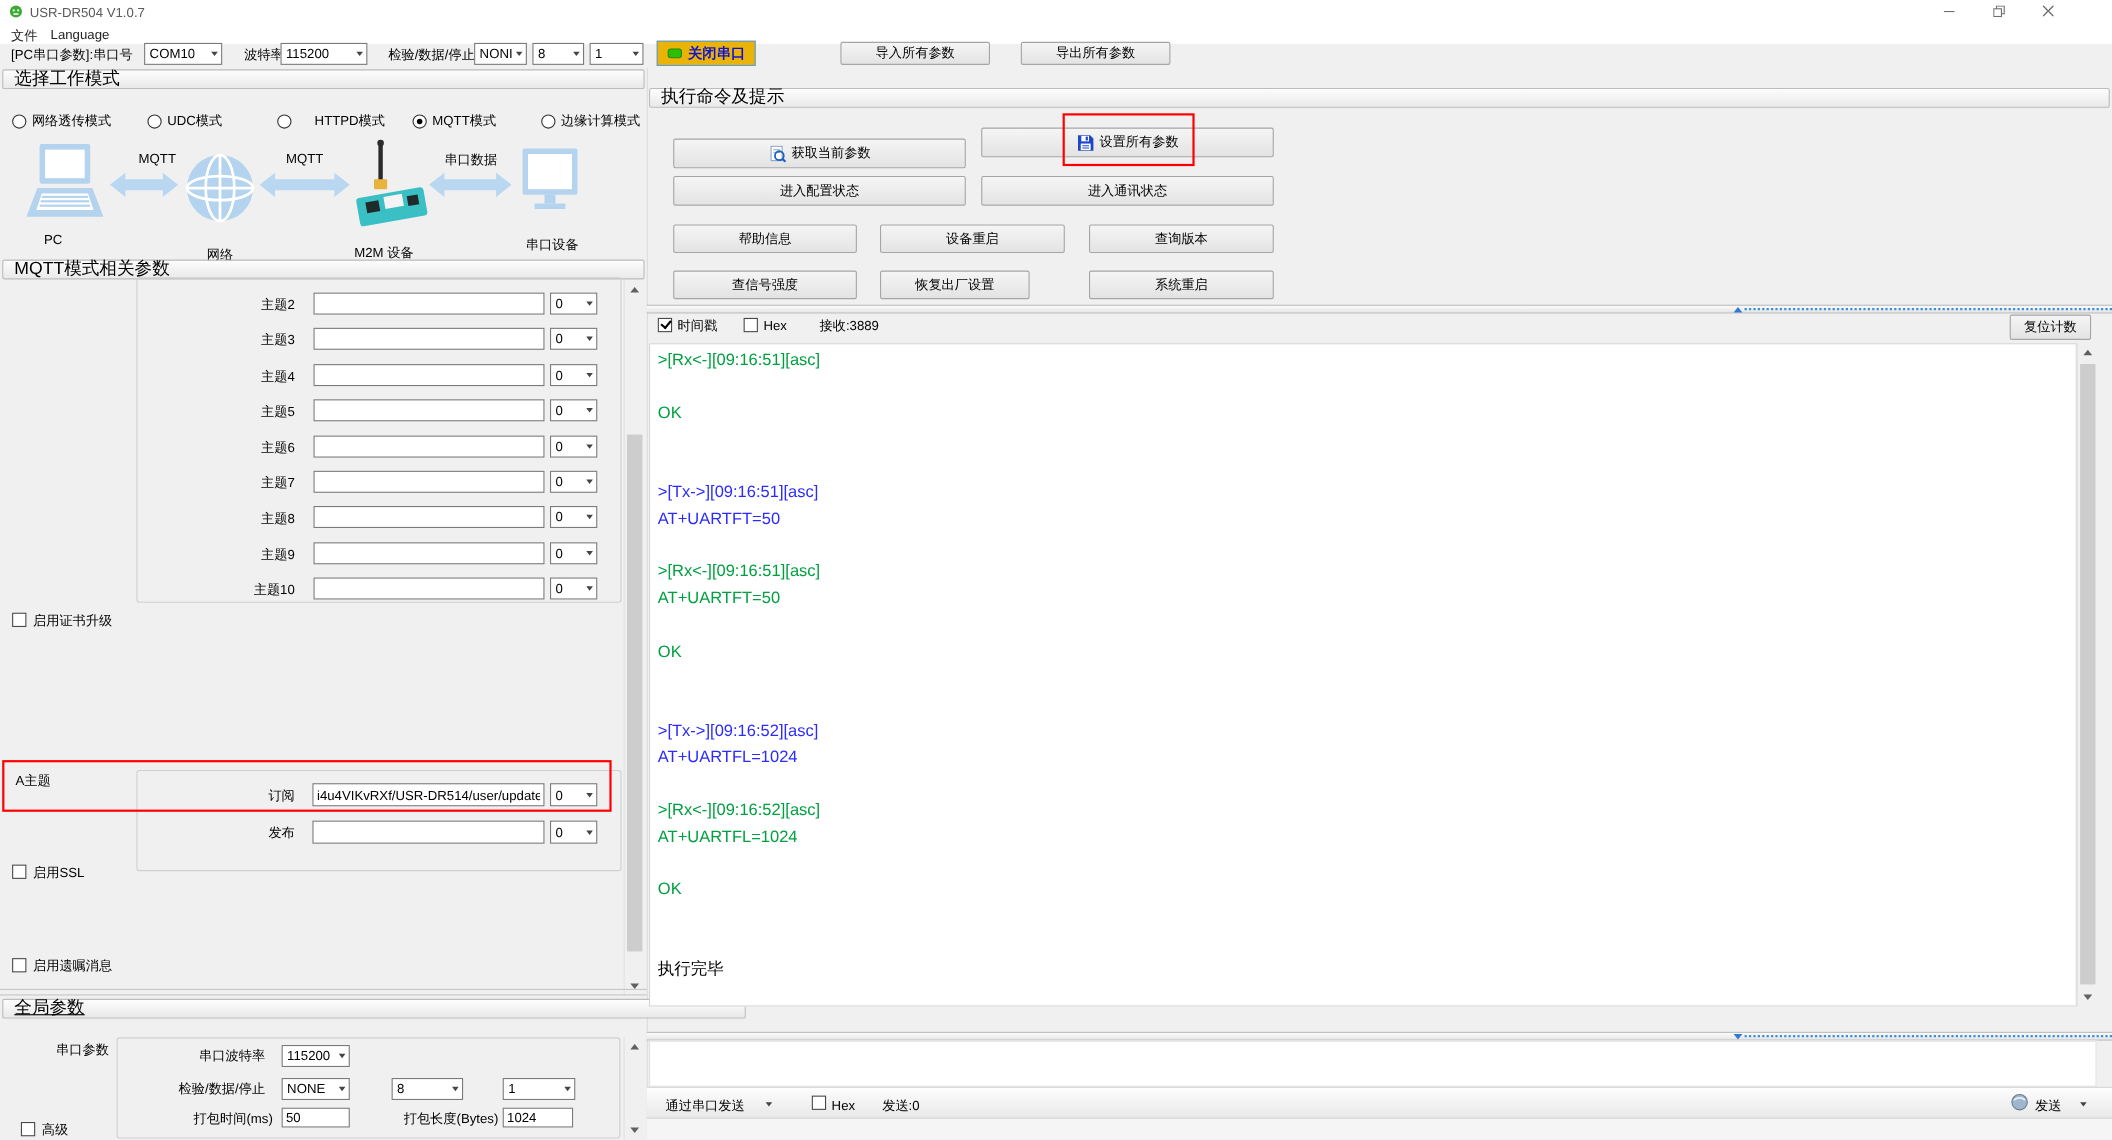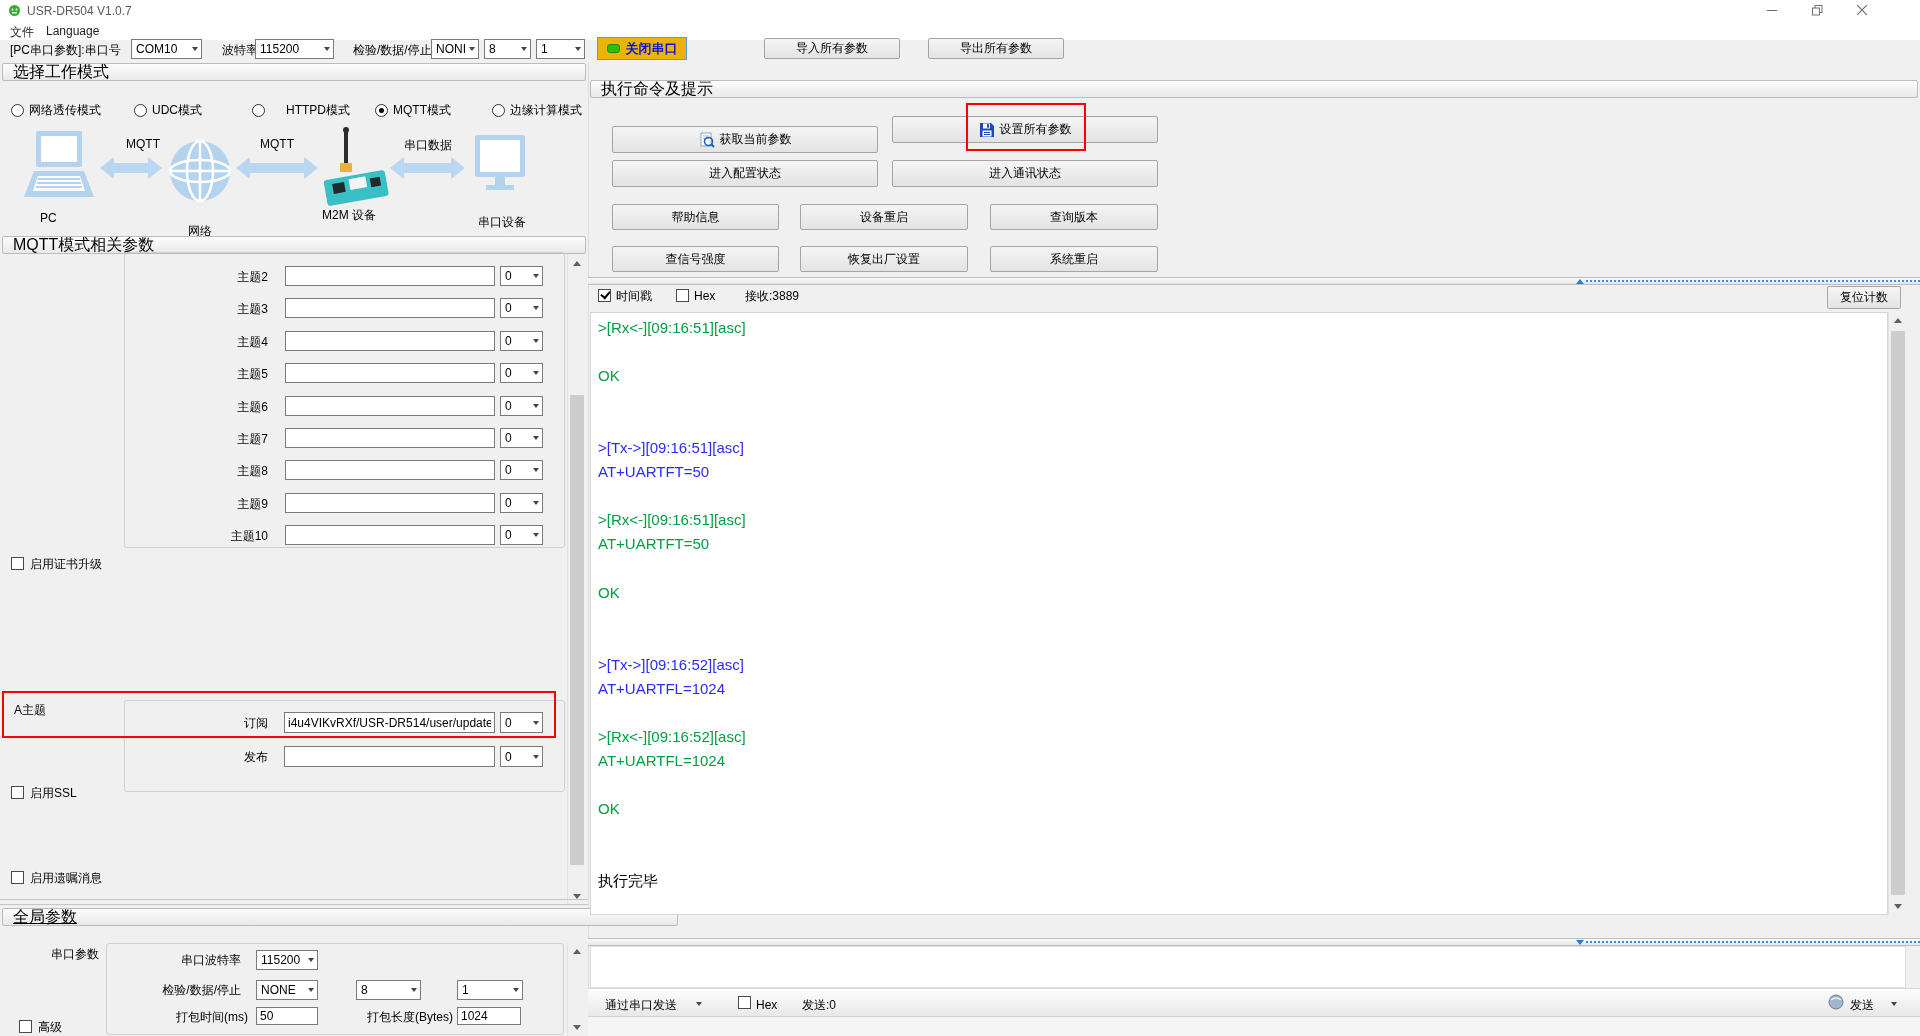--- a/index.html
+++ b/index.html
@@ -199,21 +199,21 @@
       <rect x="480" y="15" width="40" height="32" fill="#ffffff"></rect>
       <rect x="495" y="52" width="10" height="8" fill="#b3d3ee"></rect>
       <rect x="486" y="60" width="28" height="5" fill="#b3d3ee"></rect>
     </g>
   </svg>
   <span class="lbl" style="left:126px;top:137px;">MQTT</span>
   <span class="lbl" style="left:260px;top:137px;">MQTT</span>
   <span class="lbl" style="left:404px;top:138px;">串口数据</span>
   <span class="lbl" style="left:40px;top:211px;">PC</span>
   <span class="lbl" style="left:188px;top:212px;margin-top:12px;">网络</span>
-  <span class="lbl" style="left:322px;top:208px;">M2M 设备</span>
+  <span class="lbl" style="left:322px;top:223px;">M2M 设备</span>
   <span class="lbl" style="left:478px;top:215px;">串口设备</span>
 
   <div class="hdr" style="left:2px;top:236px;width:584px;">MQTT模式相关参数</div>
 
   <div class="gbox" style="left:124px;top:252px;width:441px;height:296px;"></div>
   <div class="topics">
 
       <div class="topic-row">
         <span class="tl">主题2</span>
         <input class="ti" type="text" value="" style="">
@@ -396,21 +396,21 @@
   <div class="redbox" style="left:966px;top:103px;width:120px;height:48px;"></div>
 
   <div class="btn" style="left:612px;top:160px;width:266px;height:27px;">进入配置状态</div>
   <div class="btn" style="left:892px;top:160px;width:266px;height:27px;">进入通讯状态</div>
 
   <div class="btn" style="left:612px;top:204px;width:167px;height:26px;">帮助信息</div>
   <div class="btn" style="left:800px;top:204px;width:168px;height:26px;">设备重启</div>
   <div class="btn" style="left:990px;top:204px;width:168px;height:26px;">查询版本</div>
 
   <div class="btn" style="left:612px;top:246px;width:167px;height:26px;">查信号强度</div>
-  <div class="btn" style="left:800px;top:246px;width:168px;height:26px;">恢复出厂设置</div>
+  <div class="btn" style="left:800px;top:246px;width:136px;height:26px;">恢复出厂设置</div>
   <div class="btn" style="left:990px;top:246px;width:168px;height:26px;">系统重启</div>
 
   <div class="splitter" style="top:277px;">
     <div class="grip"></div>
     <span class="grip-tri up" style="left:988px;"></span>
 
   </div>
 
   <span class="cb checked" style="left:598px;top:289px;"></span>
   <span class="lbl" style="left:616px;top:289px;">时间戳</span>

